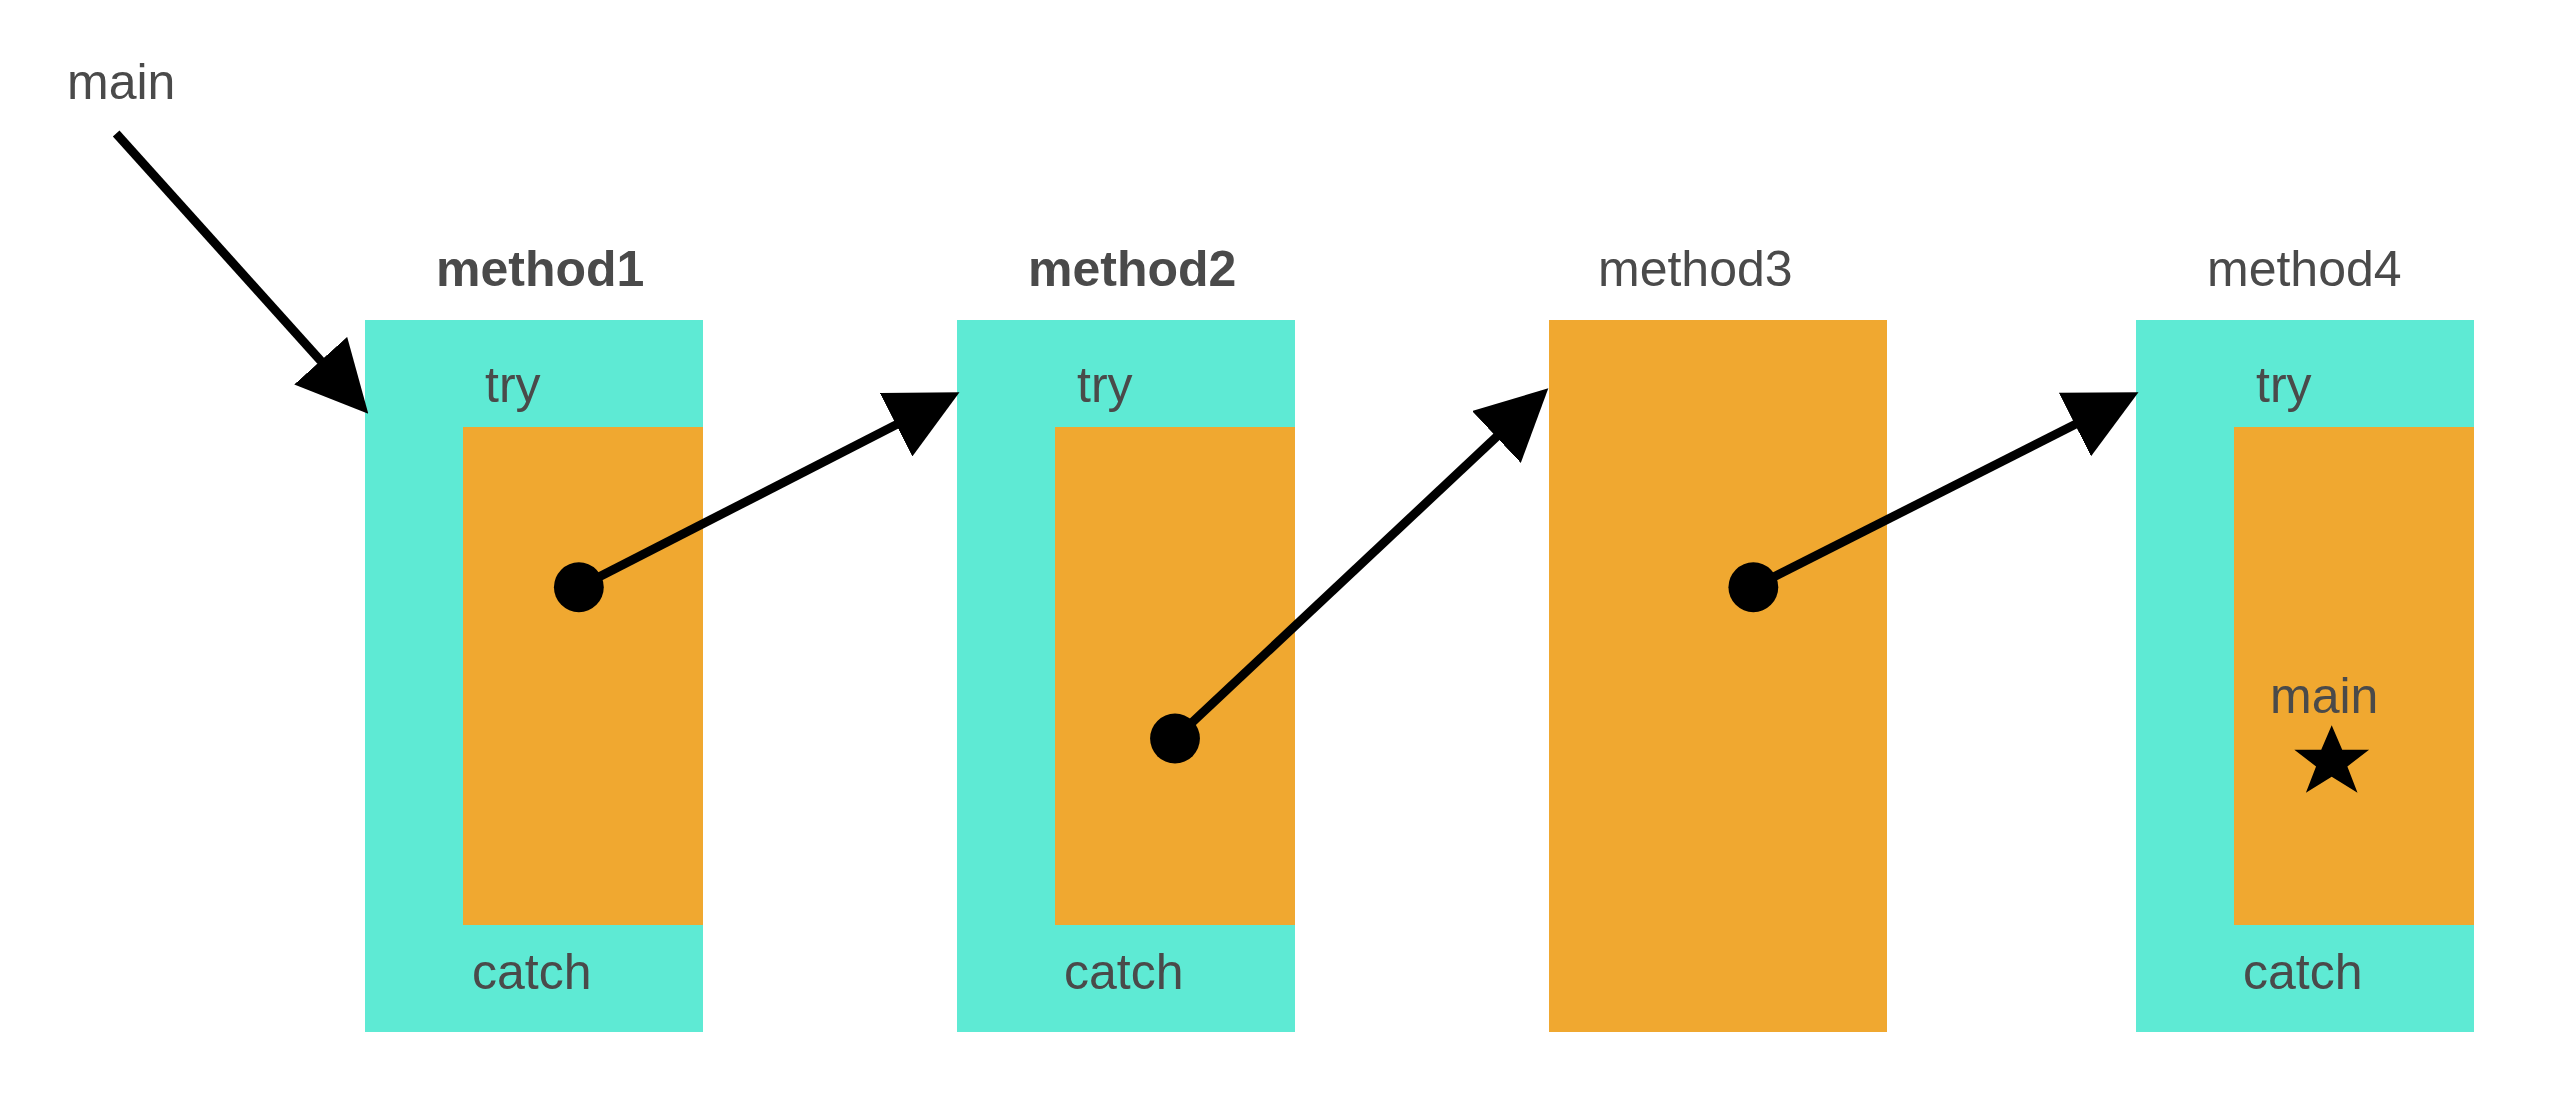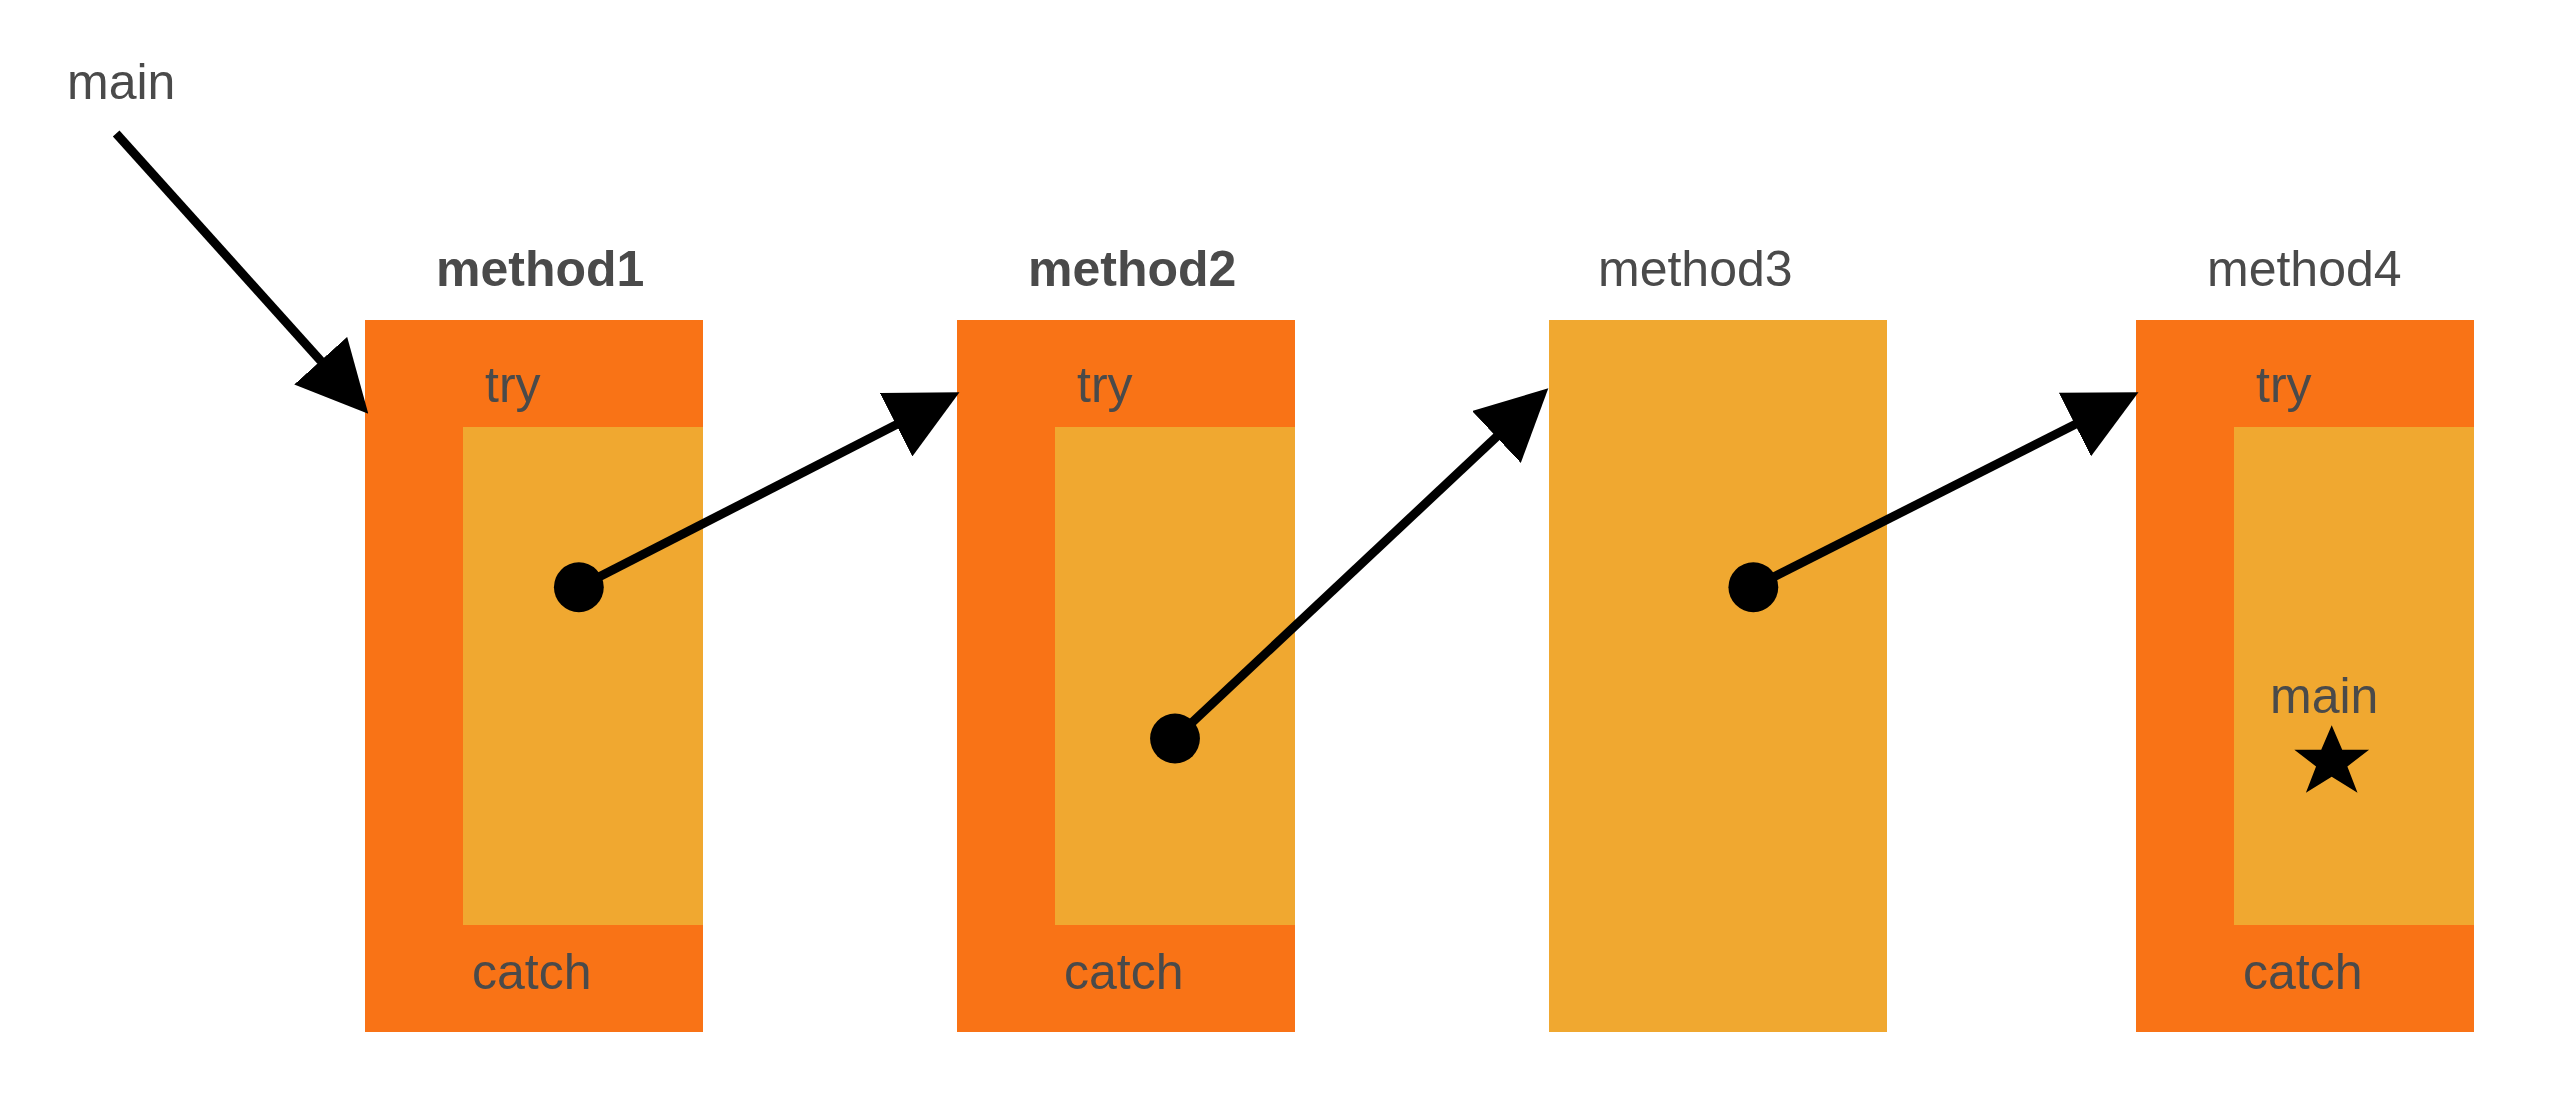--- a/index.html
+++ b/index.html
@@ -20,21 +20,21 @@
       height: 100%;
     }
     .label {
       position: absolute;
       font-size: 50px;
       color: #4a4a4a;
       font-weight: 400;
     }
     .method-box {
       position: absolute;
-      background: #f97316;
+      background: #5eead4;
     }
     .method-box-plain {
       position: absolute;
       background: #f0a830;
     }
     .inner-box {
       position: absolute;
       background: #f0a830;
     }
     .try-label, .catch-label, .throw-label {

